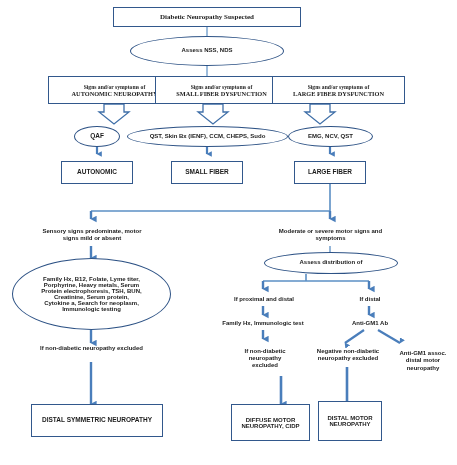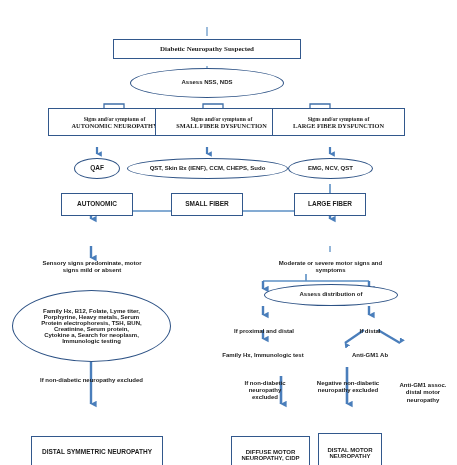--- a/index.html
+++ b/index.html
@@ -22,21 +22,20 @@
   
   .node{
     position:absolute;
     box-sizing:border-box;
     display:flex;
     align-items:center;
     justify-content:center;
     text-align:center;
     color:#1b1b1b;
     z-index:3;
-    margin-top:32px;
   }
   .box{
     background:#ffffff;
     border:1.6px solid #32588c;
     font-weight:bold;
   }
   .ellipse{
     background:#ffffff;
     border:1.6px solid #2d5285;
     border-radius:50%;

